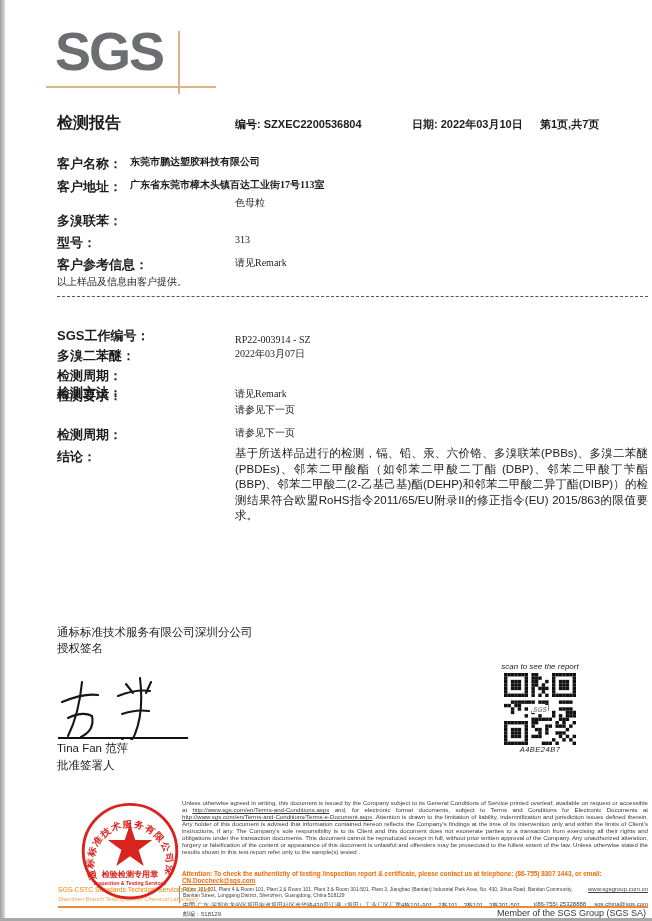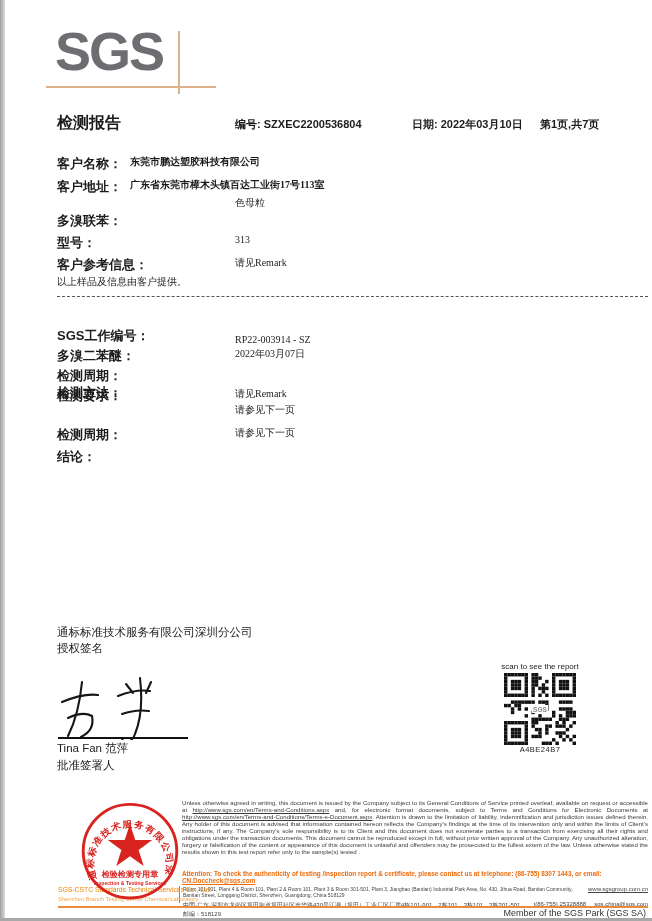--- a/index.html
+++ b/index.html
@@ -19,21 +19,21 @@
   .hdr{top:117px;font-size:11px;font-weight:bold;}
   
   .row-label{left:57px;font-size:13px;font-weight:bold;}
   .row-value{font-size:10px;font-family:Liberation Serif, serif;}
   #dash-sep{left:57px;top:296px;width:591px;border-top:1px dashed #555;}
   #conclusion{left:235px;top:446px;width:413px;font-size:11.5px;line-height:15.6px;text-align:justify;}
   
   .sig-txt{left:57px;font-size:11.5px;}
   #sig-underline{left:58px;top:737px;width:130px;height:1.5px;background:#111;}
   
-  #qr-block{left:486px;top:662px;width:108px;text-align:center;}
+  #qr-block{left:486px;top:662px;width:108px;text-align:center;font-style:italic;}
   #qr-caption{font-size:8px;color:#222;}
   #qr-code{margin:2px auto 0;width:72px;height:72px;position:relative;}
   #qr-text{font-size:7.5px;color:#222;letter-spacing:.5px;}
   
   #stamp{left:70px;top:795px;width:120px;height:114px;z-index:3;}
   
   #footer-company1{left:58px;top:886px;width:160px;font-size:6.8px;color:#ef8200;z-index:1;}
   #footer-company2{left:58px;top:896px;width:160px;font-size:5.8px;color:#f5a54a;z-index:1;}
   #disclaimer{left:182px;top:799px;width:466px;font-size:6.1px;line-height:7px;text-align:justify;color:#3a3a3a;}
   #attention{left:182px;top:870px;width:466px;font-size:6.4px;line-height:7.2px;font-weight:bold;color:#ed6b0b;}
@@ -84,20 +84,21 @@
   <div class="abs row-value" style="left:235px;top:347px;">2022年03月07日</div>
   <div class="abs row-label" style="top:367px;">检测周期：</div>
   <div class="abs row-label" style="top:387px;">检测要求：</div>
   <div class="abs row-value" style="left:235px;top:387px;">请见Remark</div>
   <div class="abs row-label" style="top:384px;">检测方法：</div>
   <div class="abs row-value" style="left:235px;top:403px;">请参见下一页</div>
   <div class="abs row-label" style="top:426px;">检测周期：</div>
   <div class="abs row-value" style="left:235px;top:426px;">请参见下一页</div>
 
   <div class="abs row-label" style="top:448px;">结论：</div>
+  <div class="abs" id="conclusion">基于所送样品进行的检测，镉、铅、汞、六价铬、多溴联苯(PBBs)、多溴二苯醚(PBDEs)、邻苯二甲酸酯（如邻苯二甲酸二丁酯 (DBP)、邻苯二甲酸丁苄酯(BBP)、邻苯二甲酸二(2-乙基己基)酯(DEHP)和邻苯二甲酸二异丁酯(DIBP)）的检测结果符合欧盟RoHS指令2011/65/EU附录II的修正指令(EU) 2015/863的限值要求。</div>
 
   <div class="abs sig-txt" style="top:625px;">通标标准技术服务有限公司深圳分公司</div>
   <div class="abs sig-txt" style="top:641px;">授权签名</div>
   <svg class="abs" style="left:52px;top:672px;" width="160" height="68" viewBox="0 0 160 68">
     <g fill="none" stroke="#161616" stroke-width="2.1" stroke-linecap="round">
       <path d="M10,30 q22,-9 36,-7"></path>
       <path d="M30,10 q-3,32 -14,54"></path>
       <path d="M16,46 q15,-7 24,-2 q3,14 -11,21"></path>
       <path d="M66,24 q18,-7 32,-5"></path>
       <path d="M88,6 q4,34 -5,56 q-4,11 -13,6"></path>
@@ -350,14 +351,14 @@
       <span class="addr-side lnk" style="font-size:6px;">www.sgsgroup.com.cn</span>
     </div>
     <div class="addr-row" style="font-size:6px;">
       <span class="addr-main">中国·广东·深圳市龙岗区坂田街道坂田社区吉华路430号江灏（坂田）工业厂区厂房4栋101-901、2栋101、3栋101、3栋301-501 邮编：518129</span>
       <span class="addr-side">t(86-755) 25328888</span>
       <span class="addr-side lnk" style="margin-left:8px;">sgs.china@sgs.com</span>
     </div>
   </div>
 
   <div class="abs" id="orange-rule"></div>
-  <div class="abs" id="member-line">Member of the SGS Park (SGS SA)</div>
+  <div class="abs" id="member-line">Member of the SGS Group (SGS SA)</div>
 </div>
 
 </body></html>

